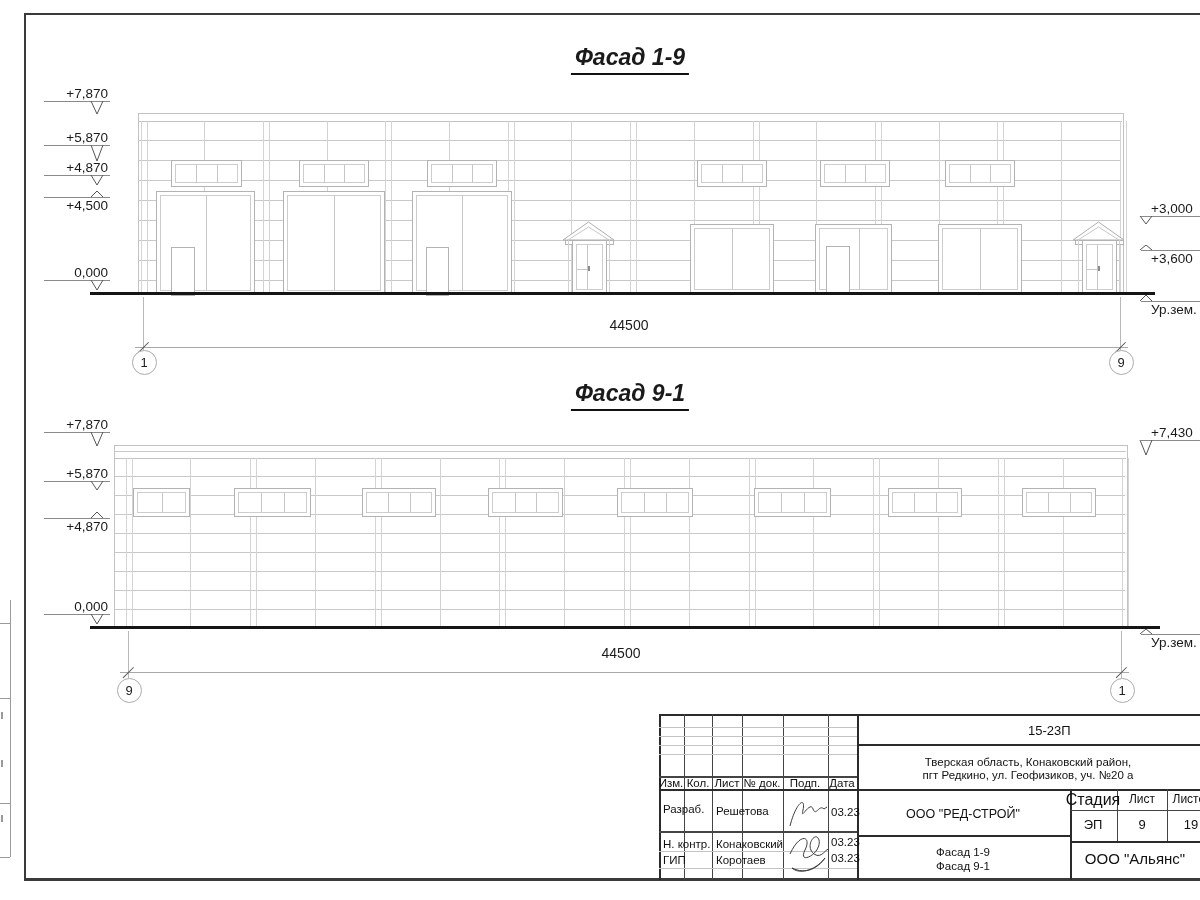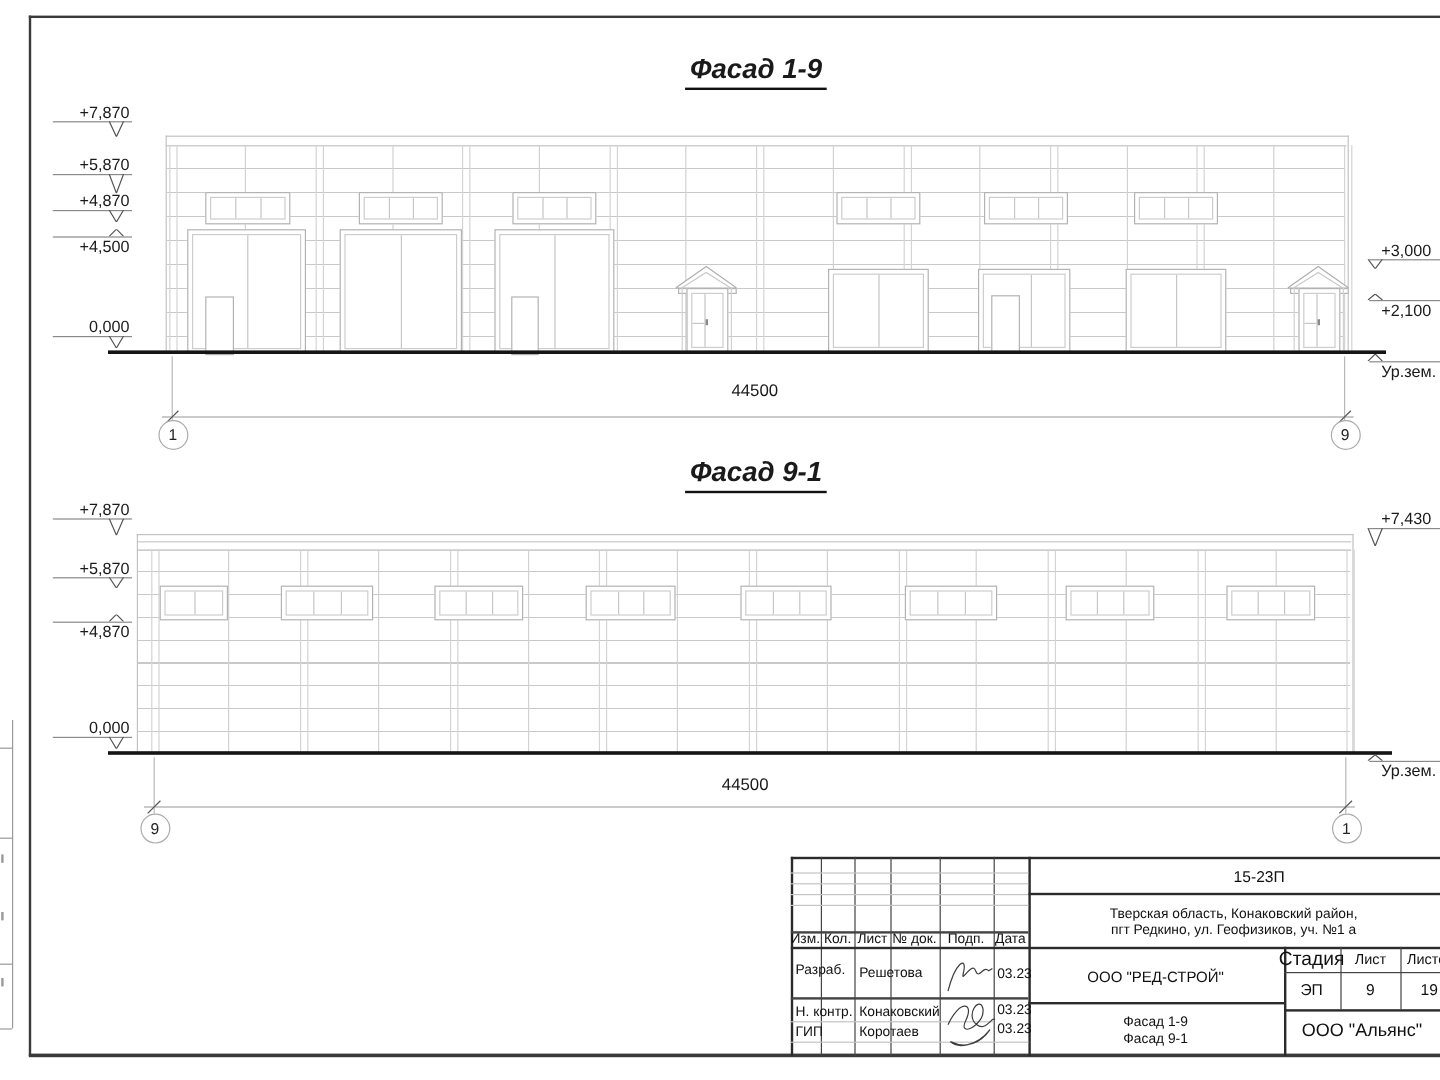--- a/index.html
+++ b/index.html
@@ -197,21 +197,21 @@
       <div class="lbl" style="left: 45px; top: 266px; width: 63px; text-align: right;">0,000</div>
       <div class="shelf" style="left: 44px; top: 280px; width: 66px;"></div>
       <svg width="16" height="10" viewBox="0 0 16 10" style="position: absolute; left: 89px; top: 280px;">
         <path d="M2,0 L8,10 L14,0" fill="none" stroke="#555" stroke-width="1"></path>
       </svg>
       <div class="lbl" style="left: 1151px; top: 202px; width: 48px;">+3,000</div>
       <div class="shelf" style="left: 1141px; top: 216px; width: 59px;"></div>
       <svg width="16" height="8" viewBox="0 0 16 8" style="position: absolute; left: 1138px; top: 216px;">
         <path d="M2,0 L8,8 L14,0" fill="none" stroke="#555" stroke-width="1"></path>
       </svg>
-      <div class="lbl" style="left: 1151px; top: 252px; width: 48px;">+2,100</div>
+      <div class="lbl" style="left: 1151px; top: 252px; width: 48px;">+3,600</div>
       <div class="shelf" style="left: 1141px; top: 250px; width: 59px;"></div>
       <svg width="16" height="5" viewBox="0 0 16 5" style="position: absolute; left: 1138px; top: 245px;">
         <path d="M2,5 L8,0 L14,5" fill="none" stroke="#555" stroke-width="1"></path>
       </svg>
       <div class="lbl" style="left: 1151px; top: 303px; width: 48px;">Ур.зем.</div>
       <div class="shelf" style="left: 1141px; top: 301px; width: 59px;"></div>
       <svg width="16" height="6" viewBox="0 0 16 6" style="position: absolute; left: 1138px; top: 295px;">
         <path d="M2,6 L8,0 L14,6" fill="none" stroke="#555" stroke-width="1"></path>
       </svg>
       <div class="dimline" style="left: 135px; top: 347px; width: 993px;"></div>
@@ -358,21 +358,21 @@
     <div class="tb-line" style="left:857px;top:744px;width:343px;height:1.5px"></div>
     <div class="tb-line" style="left:857px;top:835px;width:213px;height:1.5px"></div>
     <div class="tb-line" style="left:1070px;top:789px;width:1.8px;height:91px"></div>
     <div class="tb-thin" style="left:1117px;top:789px;width:1px;height:52px"></div>
     <div class="tb-thin" style="left:1167px;top:789px;width:1px;height:52px"></div>
     <div class="tb-thin" style="left:1070px;top:810px;width:130px;height:1.2px"></div>
     <div class="tb-line" style="left:1070px;top:841px;width:130px;height:1.5px"></div>
 
     <div class="tb-text" style="left:1028px;top:724px;font-size:13px" class-extra="ctr">15-23П</div>
     <div class="tb-text ctr" style="left:1028px;top:756px">Тверская область, Конаковский район,</div>
-    <div class="tb-text ctr" style="left:1028px;top:769px">пгт Редкино, ул. Геофизиков, уч. №1 а</div>
+    <div class="tb-text ctr" style="left:1028px;top:769px">пгт Редкино, ул. Геофизиков, уч. №20 а</div>
     <div class="tb-text ctr" style="left:963px;top:808px;font-size:12.5px">ООО "РЕД-СТРОЙ"</div>
 
     <div class="tb-text ctr" style="left:671px;top:777px">Изм.</div>
     <div class="tb-text ctr" style="left:698px;top:777px">Кол.</div>
     <div class="tb-text ctr" style="left:727px;top:777px">Лист</div>
     <div class="tb-text ctr" style="left:762px;top:777px">№ док.</div>
     <div class="tb-text ctr" style="left:805px;top:777px">Подп.</div>
     <div class="tb-text ctr" style="left:842px;top:777px">Дата</div>
 
     <div class="tb-text" style="left:663px;top:803px">Разраб.</div>

